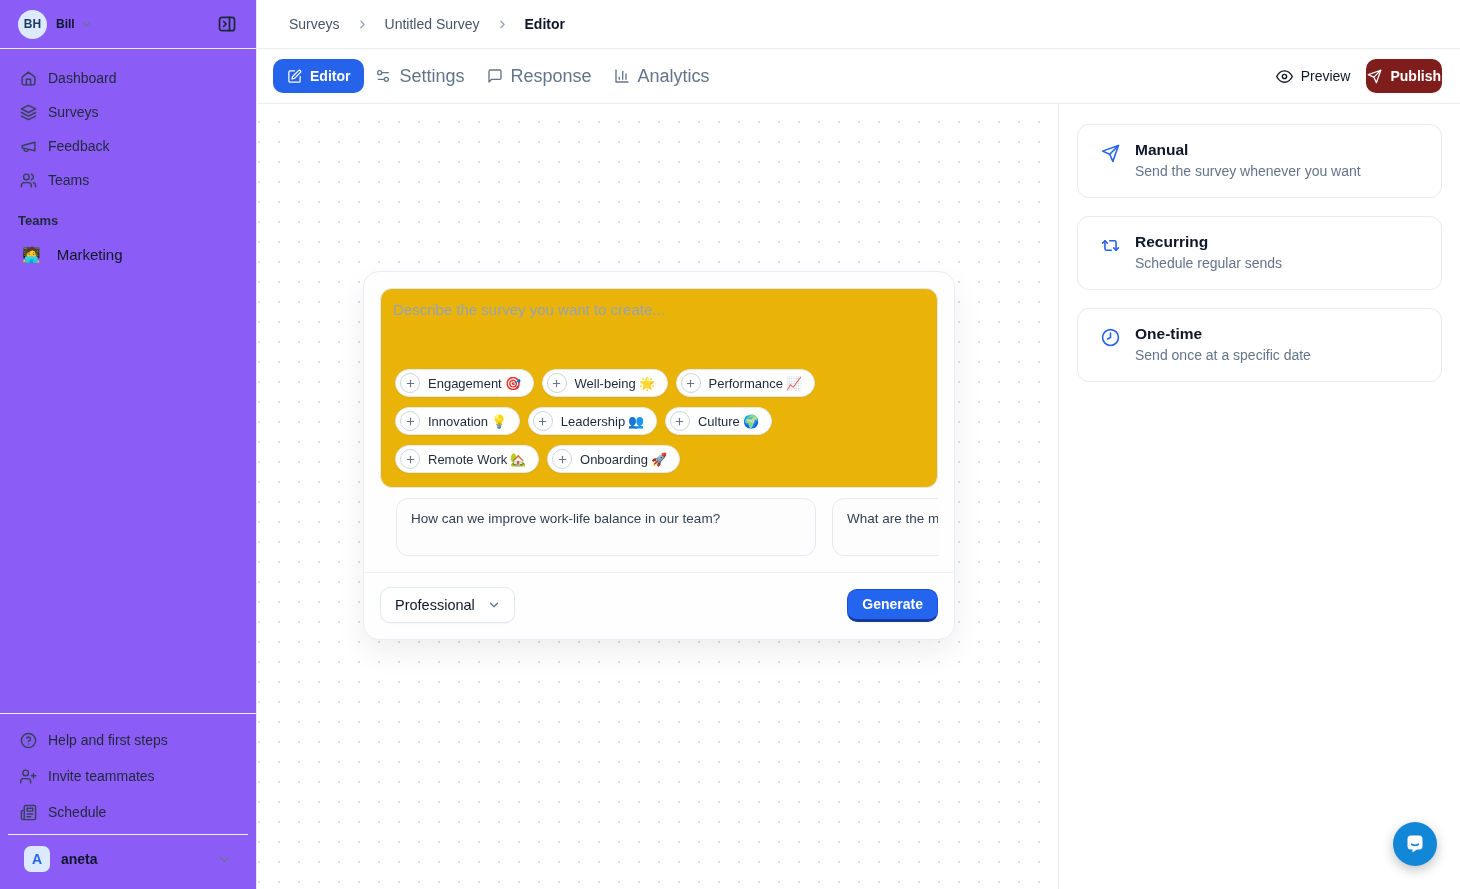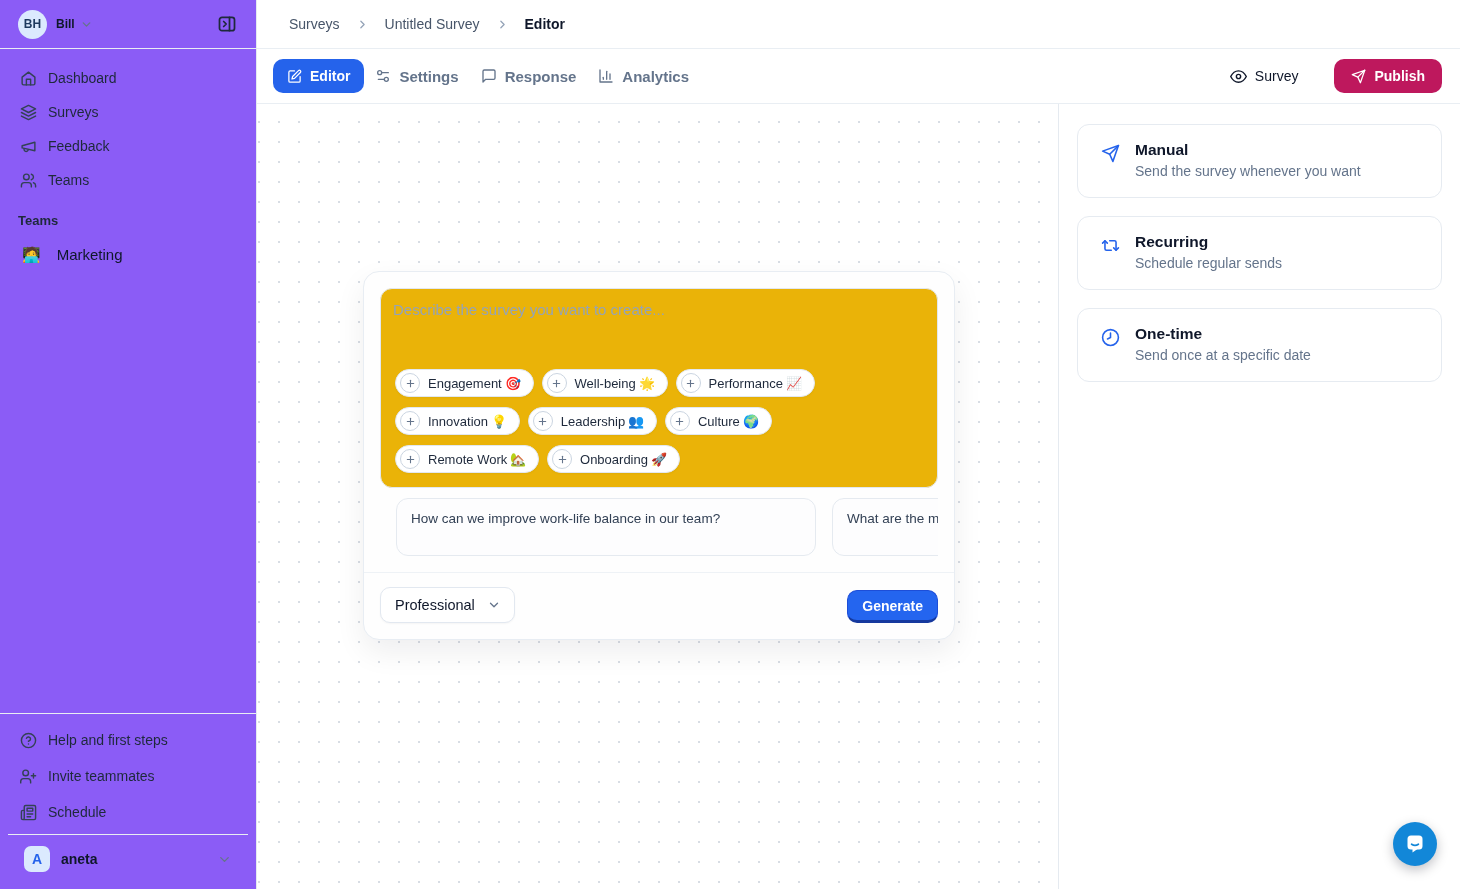--- a/index.html
+++ b/index.html
@@ -95,32 +95,32 @@
     border-bottom:1px solid #e9eef3;
     display:flex; align-items:center; padding:0 18px 0 16px;
   }
   .tab-active {
     display:flex; align-items:center; gap:8px;
     background:#2563eb; color:#fff; font-size:14px; font-weight:600;
     border:none; border-radius:10px; padding:0 14px; height:34px; cursor:pointer;
   }
   .tab {
     display:flex; align-items:center; gap:8px;
-    background:transparent; border:none; color:#64748b; font-size:15px;
-    padding:0 11px; height:34px; cursor:pointer;font-weight:bold;
+    background:transparent; border:none; color:#64748b; font-size:18px;
+    padding:0 11px; height:34px; cursor:pointer;
   }
   .toolbar-right { margin-left:auto; display:flex; align-items:center; gap:16px; }
   .preview-btn {
     display:flex; align-items:center; gap:8px; background:transparent; border:none;
     color:#0f172a; font-size:14px; font-weight:500; cursor:pointer;
   }
   .publish-btn {
     display:flex; align-items:center; gap:8px;
-    background:#be185d; color:#fff; border:none; border-radius:10px;
-    height:34px; padding:0 17px; font-size:14px; font-weight:600; cursor:pointer;margin-left:20px;
+    background:#7f1d1d; color:#fff; border:none; border-radius:10px;
+    height:34px; padding:0 1px; font-size:14px; font-weight:600; cursor:pointer;
   }
 
   .content { flex:1; display:flex; min-height:0; }
 
   
   .canvas {
     flex:1; position:relative; overflow:hidden;
     background:#ffffff;
     background-image: radial-gradient(#d8dde4 1.4px, transparent 1.4px);
     background-size:20px 20px;
@@ -159,21 +159,21 @@
   }
   .suggestions-label { margin-top:16px; font-size:15px; font-weight:500; color:#334155; }
   .suggestions-row { margin-top:10px; display:flex; gap:16px; overflow:hidden;margin-left:16px; }
   .suggestion-card {
     flex:0 0 420px; width:420px; height:58px;
     background:#fdfdfe; border:1px solid #e5eaf0; border-radius:12px;
     padding:12px 14px; font-size:13.5px; color:#334155; cursor:pointer;
   }
   .composer-divider { border-top:1px solid #eef2f6; margin:16px -16px 0 -16px; }
   .composer-footer {
-    display:flex; align-items:flex-end; justify-content:space-between;
+    display:flex; align-items:center; justify-content:space-between;
     padding:14px 0 0 0;
   }
   .tone-select {
     display:flex; align-items:center; gap:12px;
     background:#fff; border:1px solid #e2e8f0; border-radius:10px;
     height:36px; padding:0 13px 0 14px; cursor:pointer;
     font-size:14.5px; font-weight:500; color:#0f172a;
     box-shadow:0 1px 2px rgba(2,6,23,0.04);
   }
   .tone-select .ic { color:#64748b; }
@@ -394,21 +394,21 @@
       </button>
 
       <div class="toolbar-right">
         <button class="preview-btn">
           <span class="ic">
             <svg width="17" height="17" viewBox="0 0 24 24" fill="none" stroke="currentColor" stroke-width="2" stroke-linecap="round" stroke-linejoin="round">
                 <path d="M1 12s4-8 11-8 11 8 11 8-4 8-11 8-11-8-11-8z"></path>
                 <circle cx="12" cy="12" r="3"></circle>
               </svg>
           </span>
-          <span>Survey</span>
+          <span>Preview</span>
         </button>
         <button class="publish-btn">
           <span class="ic">
             <svg width="15" height="15" viewBox="0 0 24 24" fill="none" stroke="currentColor" stroke-width="2" stroke-linecap="round" stroke-linejoin="round">
                 <path d="m22 2-7 20-4-9-9-4Z"></path>
                 <path d="M22 2 11 13"></path>
               </svg>
           </span>
           <span>Publish</span>
         </button>

